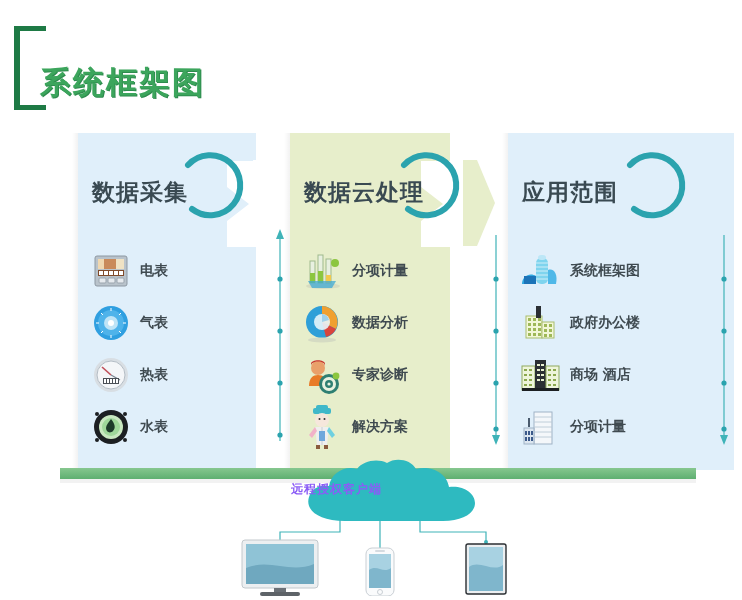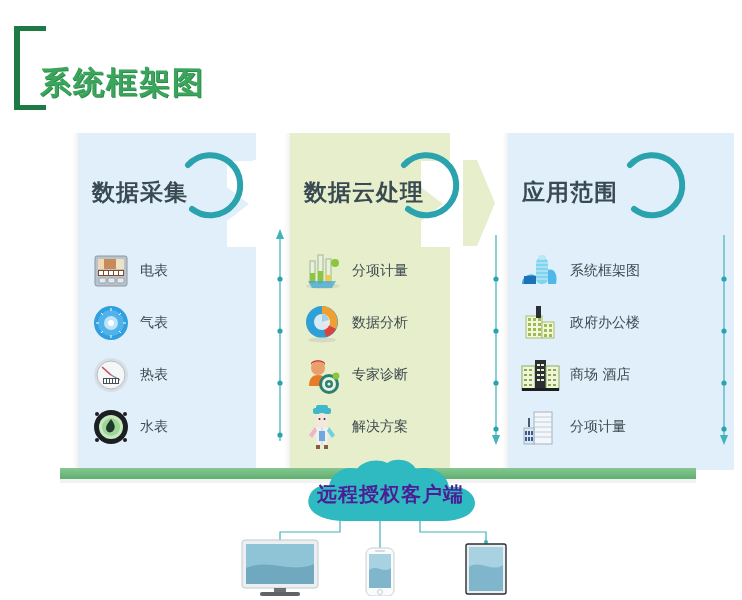--- a/index.html
+++ b/index.html
@@ -65,41 +65,41 @@
   #ring1{left:92px;top:16px;}
   #ring2{left:96px;top:16px;}
   #ring3{left:104px;top:16px;}
 
   
   .vline{position:absolute;top:96px;height:218px;width:12px;z-index:3;}
   #vline1{left:196px;}
   #vline2{left:200px;}
   #vline3{left:210px;}
 
-  .items{position:absolute;left:10px;top:112px;width:100%;z-index:3;}
+  .items{position:absolute;left:10px;top:112px;width:100%;z-index:3;font-weight:bold;}
   .item{position:relative;height:52px;display:flex;align-items:center;}
   .item .ico{width:46px;height:44px;flex:0 0 46px;display:flex;align-items:center;justify-content:center;}
   .item .lbl{
     font-family:"DejaVu Sans", sans-serif;
     font-size:14px;color:#3F4A50;margin-left:6px;white-space:nowrap;
   }
 
   
   #greenbar{position:absolute;left:60px;top:468px;width:636px;height:11px;
             background:linear-gradient(to bottom,#86C78F,#5FAF71);}
   #greenbar-shadow{position:absolute;left:60px;top:479px;width:636px;height:4px;
             background:rgba(0,0,0,.05);}
 
   
   #cloud{position:absolute;left:291px;top:459px;width:199px;height:62px;z-index:6;}
   #cloud-label{
     position:absolute;left:291px;top:481px;width:199px;
-    text-align:center;z-index:7;
+    text-align:left;z-index:7;
     font-family:"DejaVu Sans", sans-serif;
-    font-size:20px;font-weight:bold;color:#4c1d95;letter-spacing:1px;
+    font-size:12px;font-weight:bold;color:#8b5cf6;letter-spacing:1px;
   }
 
   
   #devices{position:absolute;left:230px;top:518px;width:300px;height:78px;}
 </style>
 </head>
 <body>
 
 <div id="header">
   <div id="bracket"></div>

